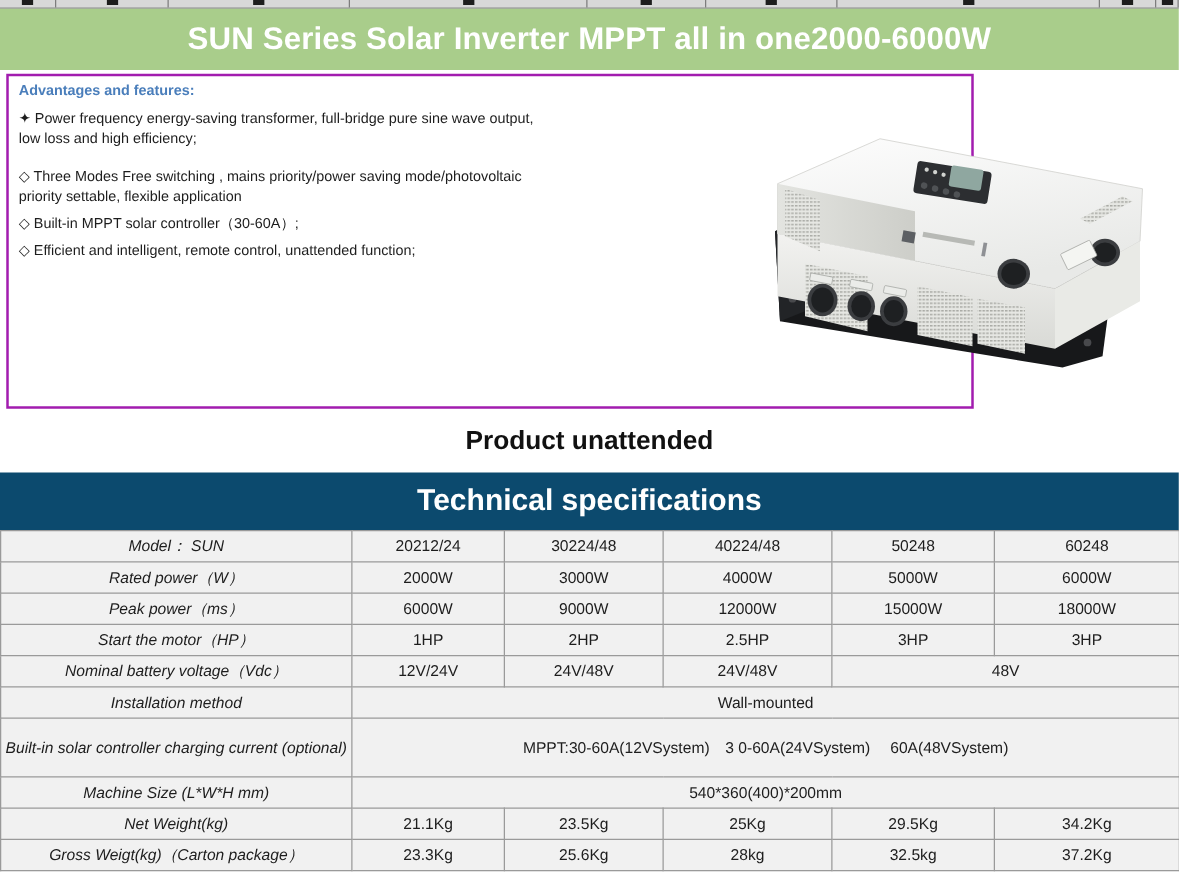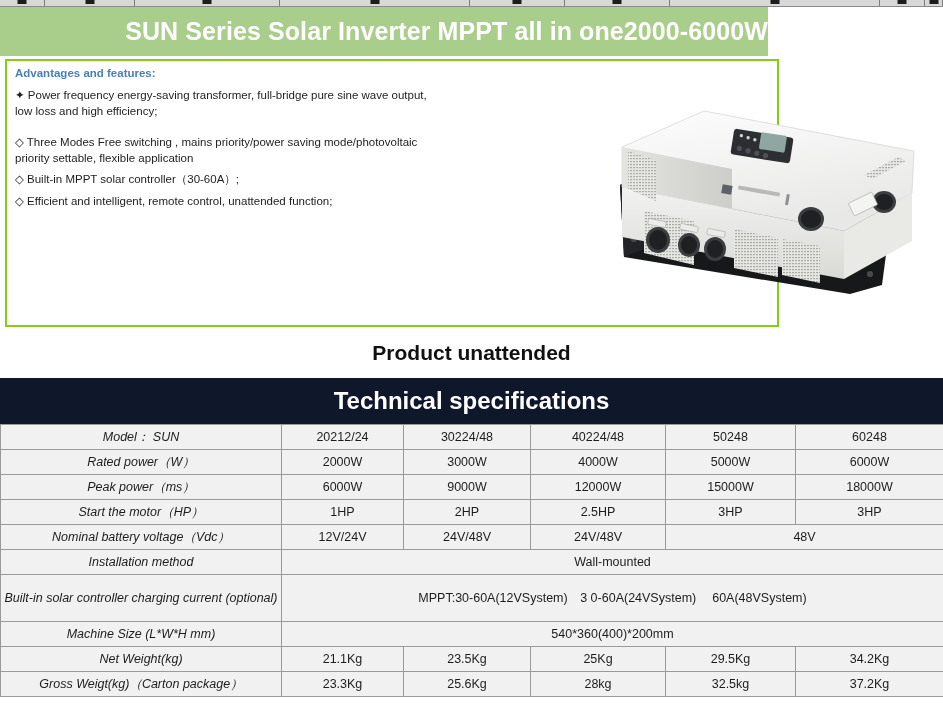--- a/index.html
+++ b/index.html
@@ -41,42 +41,42 @@
     top: -6px;
     width: 9px;
     height: 10px;
     background: #1d1d1d;
   }
 
   
   #title-banner {
     position: absolute;
     top: 7px; left: 0;
-    width: 768px;
+    width: 943px;
     height: 49px;
     background: #a9cd8b;
     display: flex;
     align-items: center;
-    justify-content: flex-end;
+    justify-content: center;
   }
   #title-banner .ttl {
     color: #ffffff;
     font-size: 25px;
     font-weight: bold;
     letter-spacing: .1px;
     white-space: nowrap;
   }
 
   
   #panel {
     position: absolute;
     top: 59px; left: 5px;
     width: 774px;
     height: 268px;
-    border: 2px solid #84cc16;
+    border: 2px solid #a21caf;
     box-sizing: border-box;
     background: #ffffff;
   }
   #features {
     position: absolute;
     top: 6px; left: 8px;
     width: 420px;
   }
   #features .head {
     color: #4a7ebb;
@@ -114,21 +114,21 @@
   }
 
   
   #spec-wrap {
     position: absolute;
     top: 378px; left: 0;
     width: 943px;
   }
   #spec-banner {
     height: 46px;
-    background: #0f172a;
+    background: #0c4a6e;
     display: flex;
     align-items: center;
     justify-content: center;
     color: #ffffff;
     font-size: 24px;
     font-weight: bold;
   }
   table.spec {
     border-collapse: collapse;
     width: 943px;

